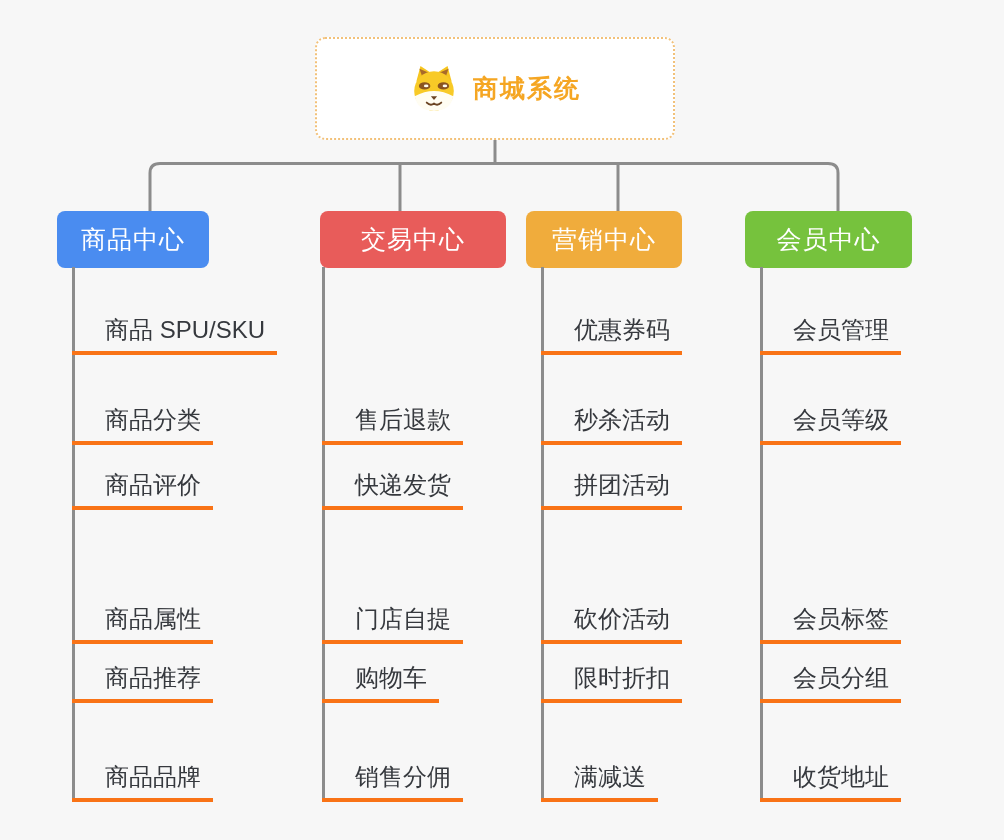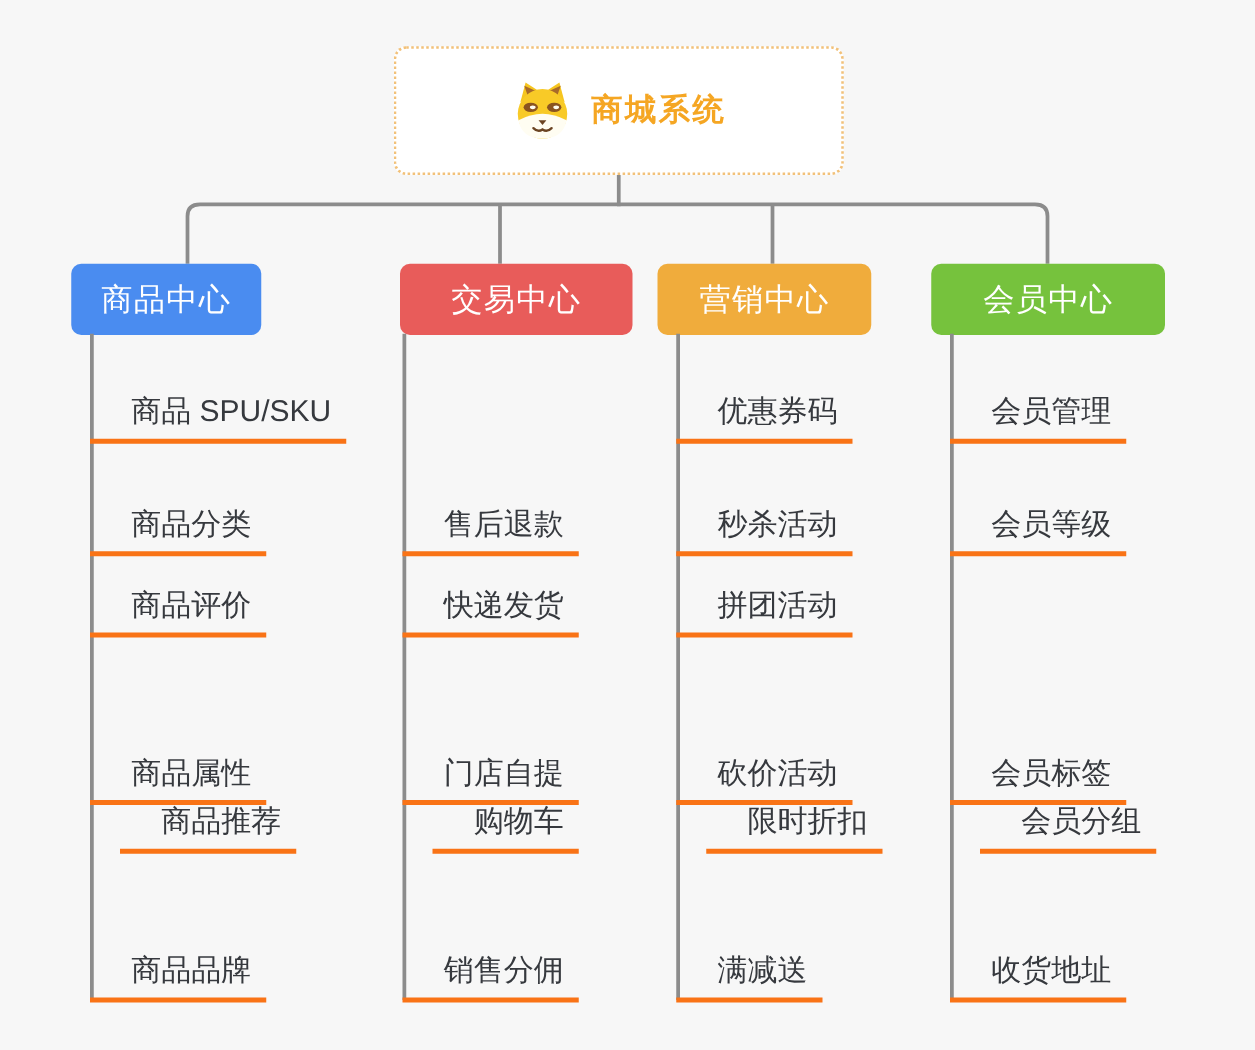--- a/index.html
+++ b/index.html
@@ -34,40 +34,40 @@
   
   .branch{
     position:absolute;top:211px;height:57px;
     border-radius:8px;
     display:flex;align-items:center;justify-content:center;
     color:#ffffff;font-size:25px;letter-spacing:1px;
     box-sizing:border-box;
   }
   .b0{left:57px;width:152px;}
   .b1{left:320px;width:186px;}
-  .b2{left:526px;width:171px;}
-  .b3{left:745px;width:187px;}
+  .b2{left:526px;width:156px;}
+  .b3{left:745px;width:167px;}
   
   .vline{
     position:absolute;top:267px;height:533px;width:3px;
     background:#8c8c8c;
   }
   .v0{left:72px;} .v1{left:322px;} .v2{left:541px;} .v3{left:760px;}
   
   .leaf{
     position:absolute;
     white-space:nowrap;
     font-size:24px;color:#36393e;
     line-height:26px;
     padding:0 12px 8px 33px;
     border-bottom:4px solid #f97316;
   }
   .c0{left:72px;} .c1{left:322px;} .c2{left:541px;} .c3{left:760px;}
   .r0{top:317px;} .r1{top:407px;} .r2{top:472px;}
-  .r3{top:606px;} .r4{top:645px;margin-left:24px;} .r5{top:764px;}
+  .r3{top:606px;} .r4{top:665px;} .r5{top:764px;}
 </style>
 </head>
 <body>
 
 <div class="canvas">
 
   <svg class="connectors">
     <g fill="none" stroke-width="3">
       <path d="M495 140 L495 165" stroke="#8c8c8c"></path>
       <path d="M150 211 L150 173 Q150 163.5 160 163.5 L828 163.5 Q838 163.5 838 173 L838 211" stroke="#8c8c8c"></path>

